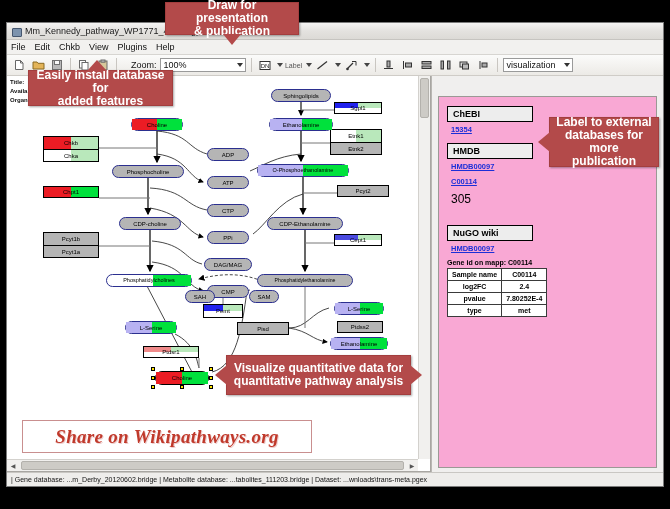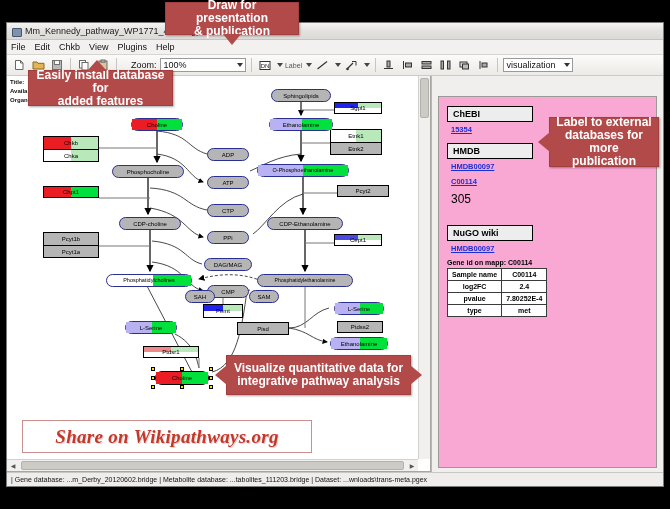--- a/index.html
+++ b/index.html
@@ -757,21 +757,21 @@
 
   <div class="callout" style="left:549px;top:117px;width:110px;height:50px;flex-direction:column;">
     <span>Label  to external</span>
     <span>databases  for</span>
     <span>more publication</span>
     <span class="tip tip-left"></span>
   </div>
 
   <div class="callout" style="left:226px;top:355px;width:185px;height:40px;flex-direction:column;">
     <span>Visualize quantitative data  for</span>
-    <span>integrative pathway analysis</span>
+    <span>quantitative pathway analysis</span>
     <span class="tip tip-left"></span>
     <span class="tip tip-right"></span>
   </div>
 
   <div class="share-box">
     <span>Share on Wikipathways.org</span>
   </div>
 
 </div>
 

